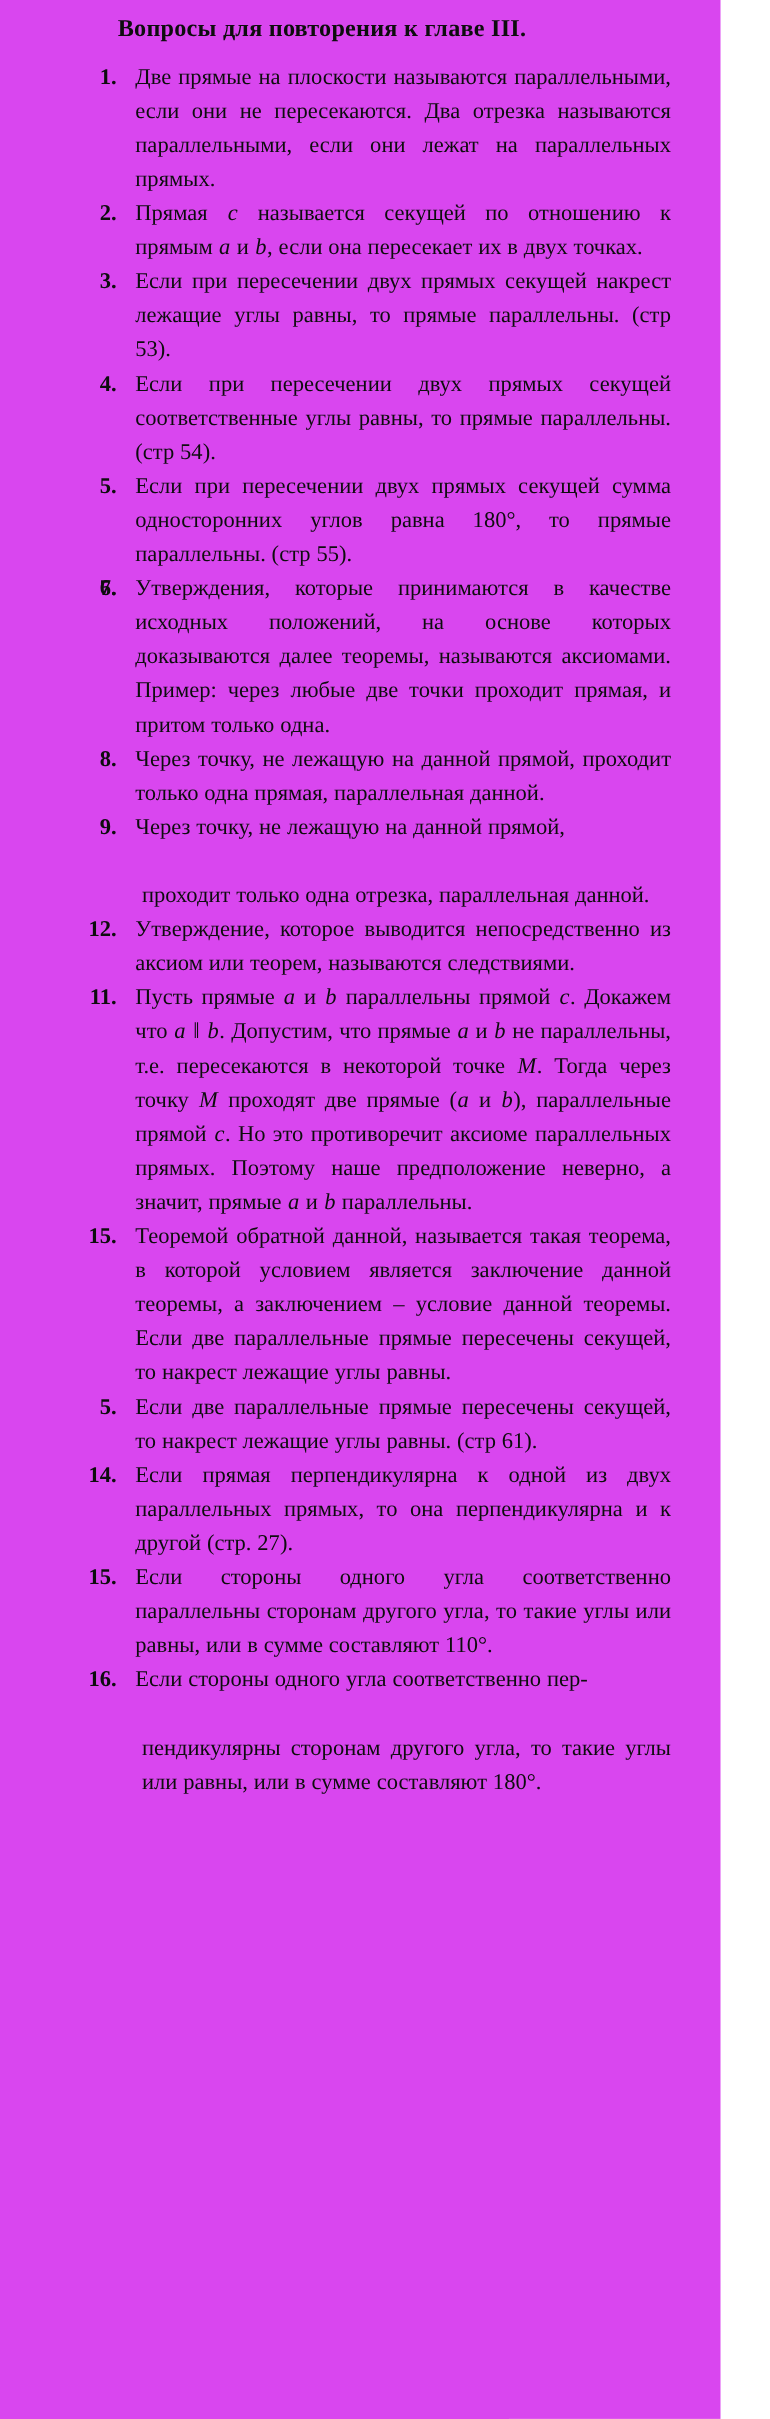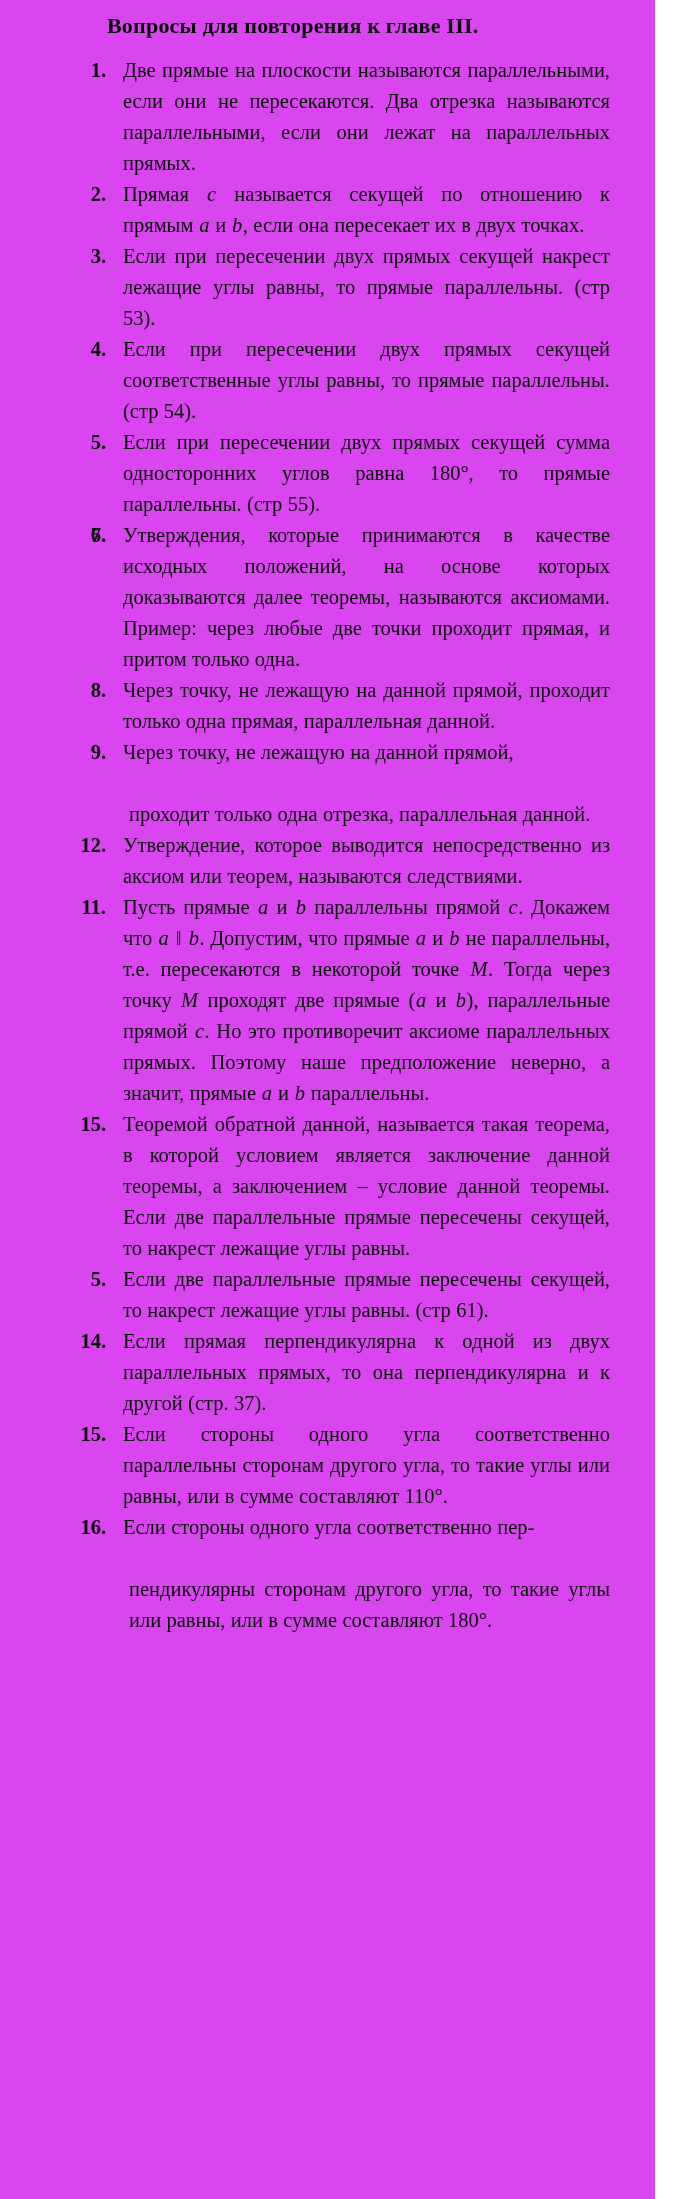--- a/index.html
+++ b/index.html
@@ -168,21 +168,21 @@
       <span class="qbody">Теоремой обратной данной, называется такая теорема, в которой условием является заключение данной теоремы, а заключением – условие данной теоремы. Если две параллельные прямые пересечены секущей, то накрест лежащие углы равны.</span>
     </li>
 
     <li class="qitem">
       <span class="qnum">5.</span>
       <span class="qbody">Если две параллельные прямые пересечены секущей, то накрест лежащие углы равны. (стр 61).</span>
     </li>
 
     <li class="qitem">
       <span class="qnum">14.</span>
-      <span class="qbody">Если прямая перпендикулярна к одной из двух параллельных прямых, то она перпендикулярна и к другой (стр. 37).</span>
+      <span class="qbody">Если прямая перпендикулярна к одной из двух параллельных прямых, то она перпендикулярна и к другой (стр. 27).</span>
     </li>
 
     <li class="qitem">
       <span class="qnum">15.</span>
       <span class="qbody">Если стороны одного угла соответственно параллельны сторонам другого угла, то такие углы или равны, или в сумме составляют 110°.</span>
     </li>
 
     <li class="qitem">
       <span class="qnum">16.</span>
       <span class="split-lead">Если стороны одного угла соответственно пер-</span>

